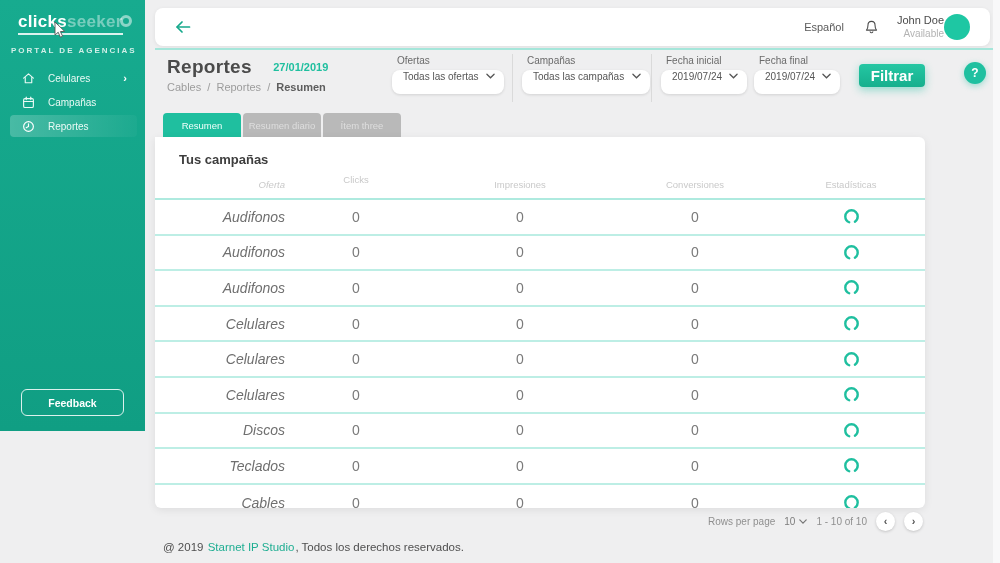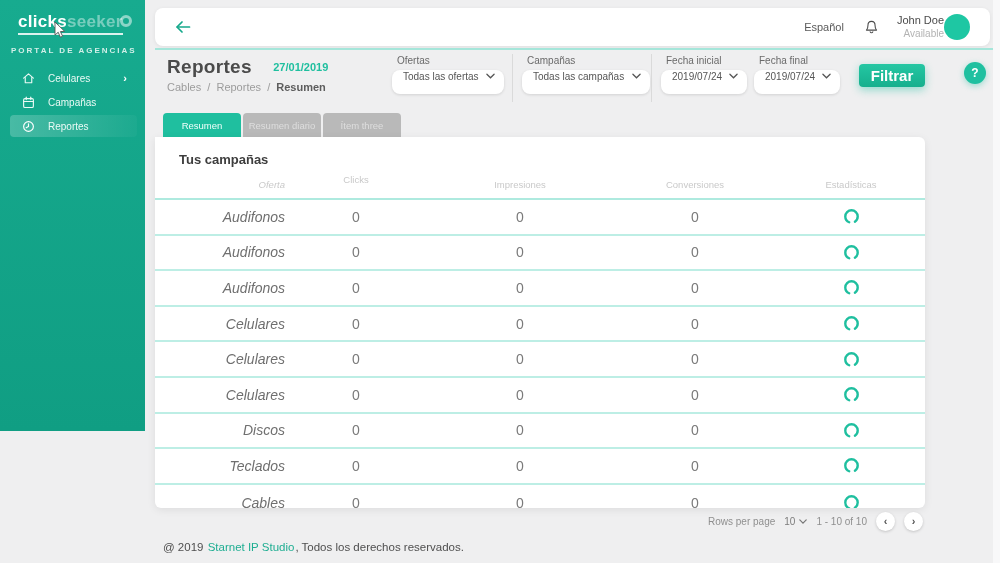--- a/index.html
+++ b/index.html
@@ -150,20 +150,21 @@
         <span class="ni-icon">
           <svg width="13" height="13" viewBox="0 0 16 16" fill="none" stroke="#ffffff" stroke-width="1.4" stroke-linecap="round">
             <circle cx="8" cy="8" r="6"></circle>
               <path d="M8 4.6 V8 L5.2 9.6"></path>
           </svg>
         </span>
         <span>Reportes</span>
       </div>
     </nav>
 
+    <button class="feedback-btn">Feedback</button>
   </aside>
 
   <header class="topbar">
     <button class="back-btn">
       <svg width="16" height="12" viewBox="0 0 16 12" fill="none" stroke="#14a88b" stroke-width="1.7" stroke-linecap="round" stroke-linejoin="round">
         <path d="M7 1 L2 6 L7 11"></path>
           <path d="M2.4 6 H14.5"></path>
       </svg>
     </button>
     <span class="tb-spacer"></span>

